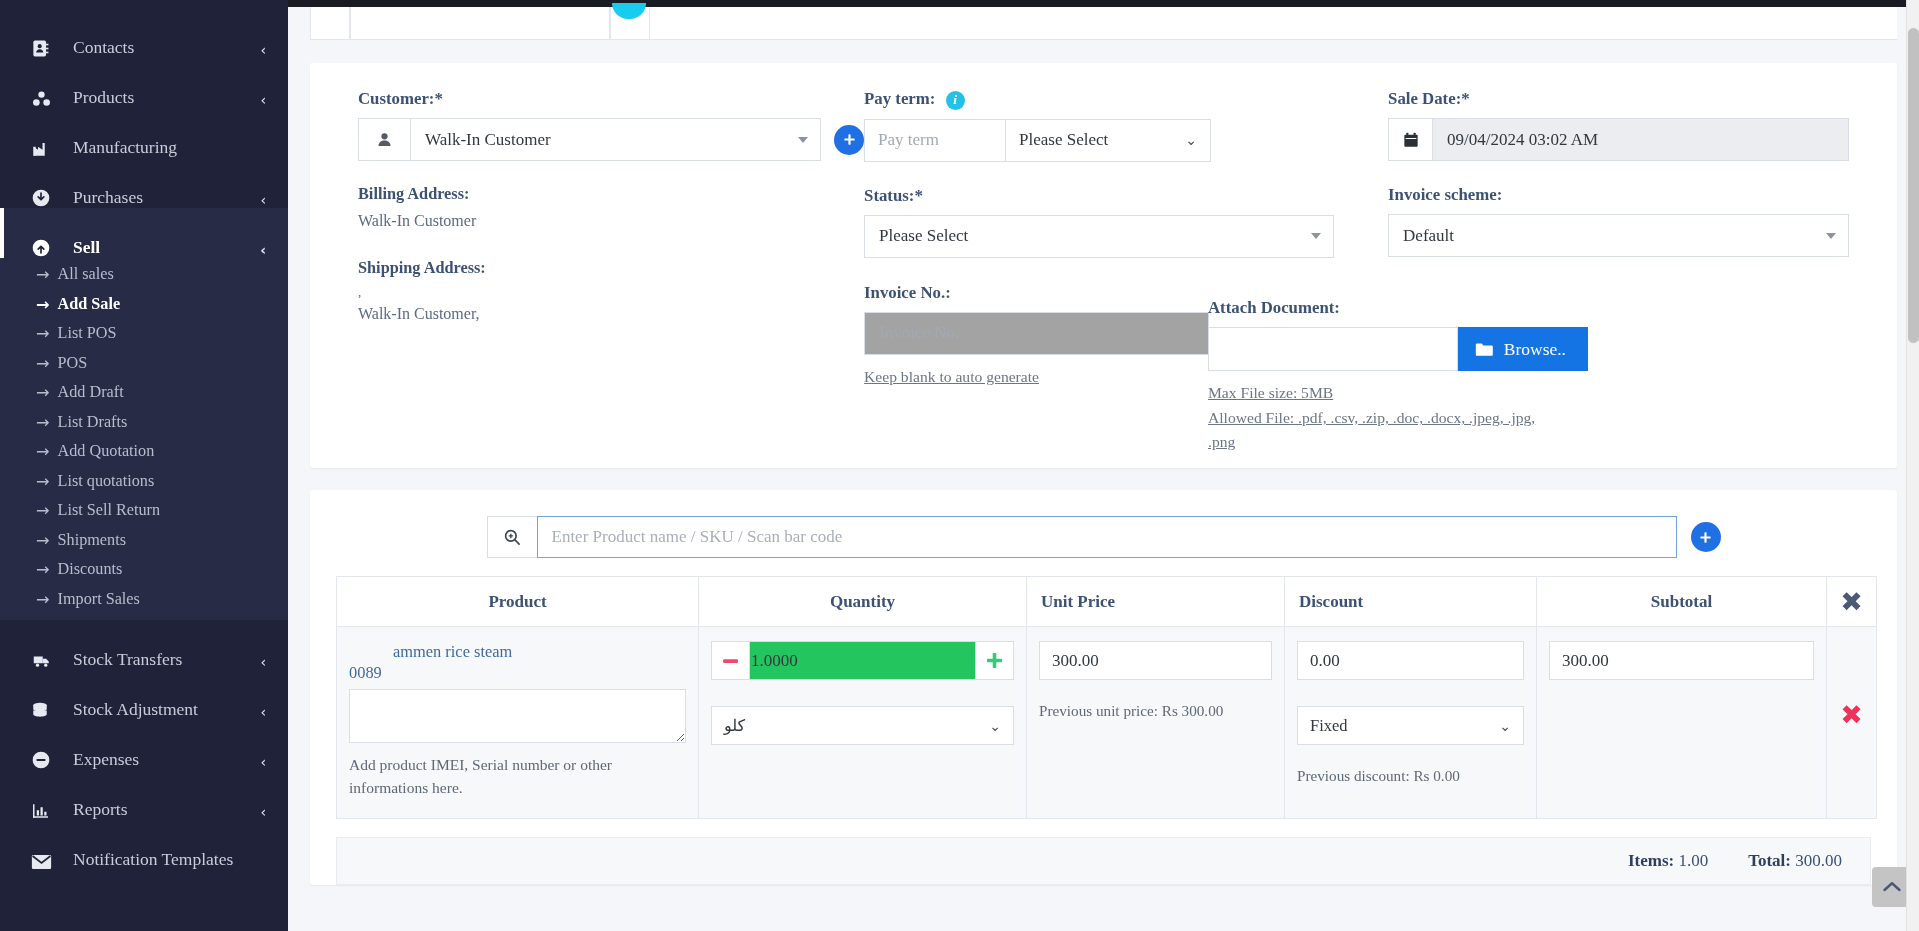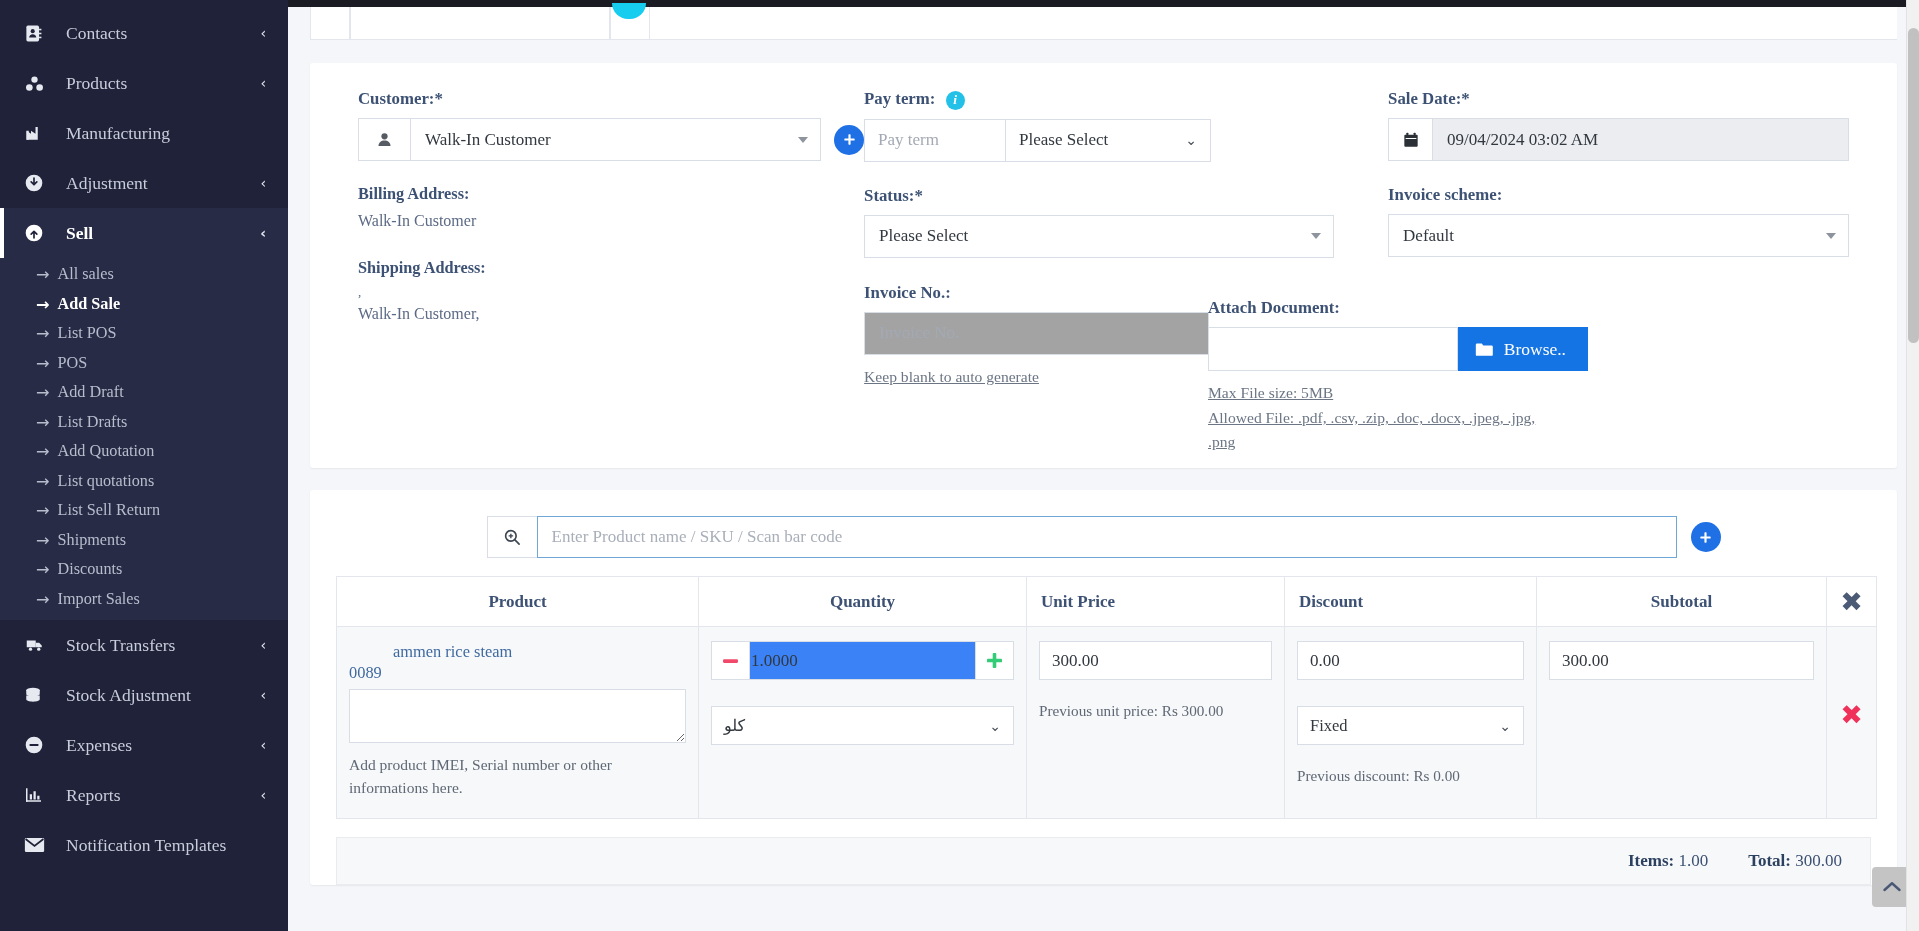--- a/index.html
+++ b/index.html
@@ -17,23 +17,23 @@
     width: 288px;
     min-width: 288px;
     height: 931px;
     background: #1f2238;
     overflow: hidden;
     position: relative;
     padding-top: 8px;
   }
   .nav-item {
     display: flex;
-    align-items: center;
+    align-items: flex-end;
     height: 50px;
-    padding: 0 22px 0 24px;
+    padding: 0 22px 0 31px;
     color: #c8cddb;
     font-size: 17.5px;
     cursor: pointer;
     position: relative;
   }
   .nav-item .nv-ico {
     width: 30px; min-width: 30px;
     display: flex; align-items: center; justify-content: flex-start;
     color: #e6e9f0;
   }
@@ -371,21 +371,21 @@
   .qbtn.plus { color: #33cc77; border-left: none; }
   .qinput {
     flex: 1;
     height: 39px;
     border: 1px solid #d8dde6;
     padding: 0 1px;
     font-family: "Liberation Serif", serif;
     font-size: 17px;
     color: #32383f;
     outline: none;
-    background: #3b82f6;
+    background: #22c55e;
   }
   .unitselect {
     margin-top: 26px;
     width: 100%;
     height: 39px;
     border: 1px solid #d8dde6;
     background: #fff;
     display: flex; align-items: center; justify-content: space-between;
     padding: 0 12px;
     font-size: 16px;
@@ -518,21 +518,21 @@
     <span class="nv-chev"></span>
   </div>
 
   <div class="nav-item">
     <span class="nv-ico">
       <svg width="20" height="20" viewBox="0 0 24 24">
           <circle cx="12" cy="12" r="10" fill="#e6e9f0"></circle>
           <path d="M12 6v8m0 0l-3.4-3.4M12 14l3.4-3.4" stroke="#1f2238" stroke-width="2" fill="none" stroke-linecap="round"></path>
         </svg>
     </span>
-    <span class="nv-label">Adjustment</span>
+    <span class="nv-label">Purchases</span>
     <span class="nv-chev">‹</span>
   </div>
 
   <div class="nav-item active">
     <span class="nv-ico">
       <svg width="20" height="20" viewBox="0 0 24 24">
           <circle cx="12" cy="12" r="10" fill="#ffffff"></circle>
           <path d="M12 18v-8m0 0l-3.4 3.4M12 10l3.4 3.4" stroke="#1f2238" stroke-width="2" fill="none" stroke-linecap="round"></path>
         </svg>
     </span>

